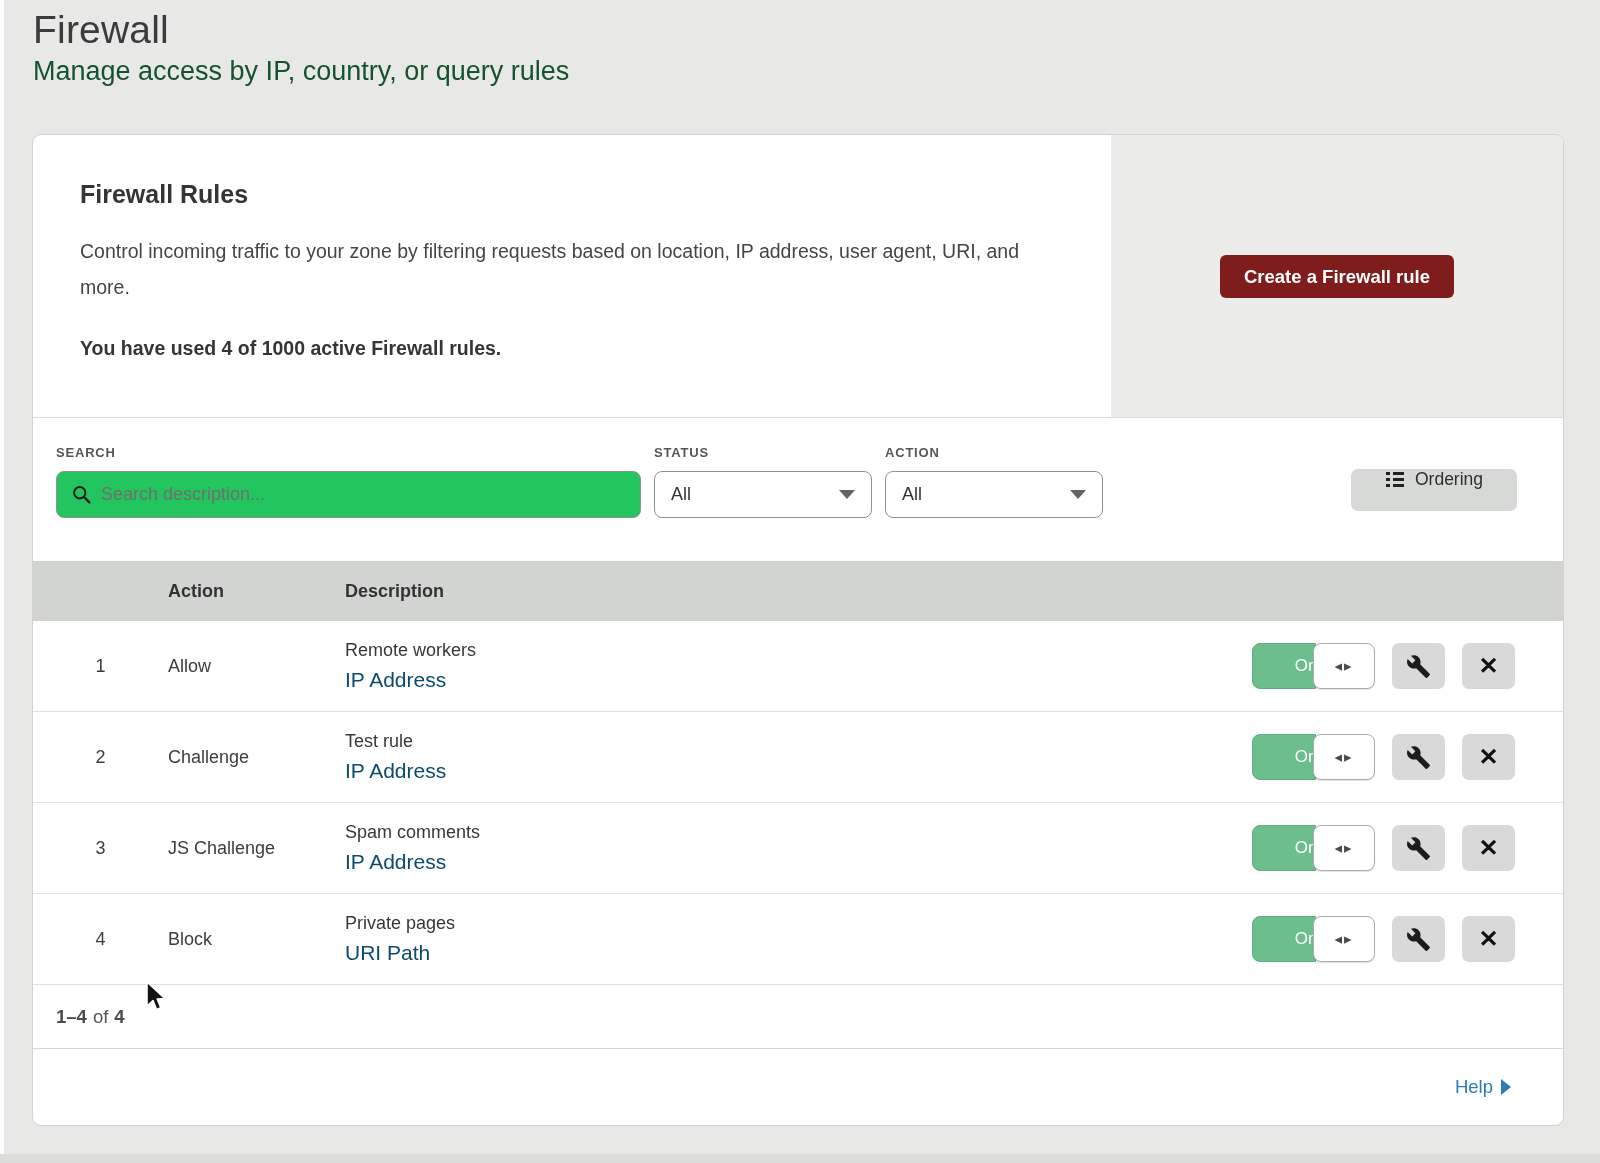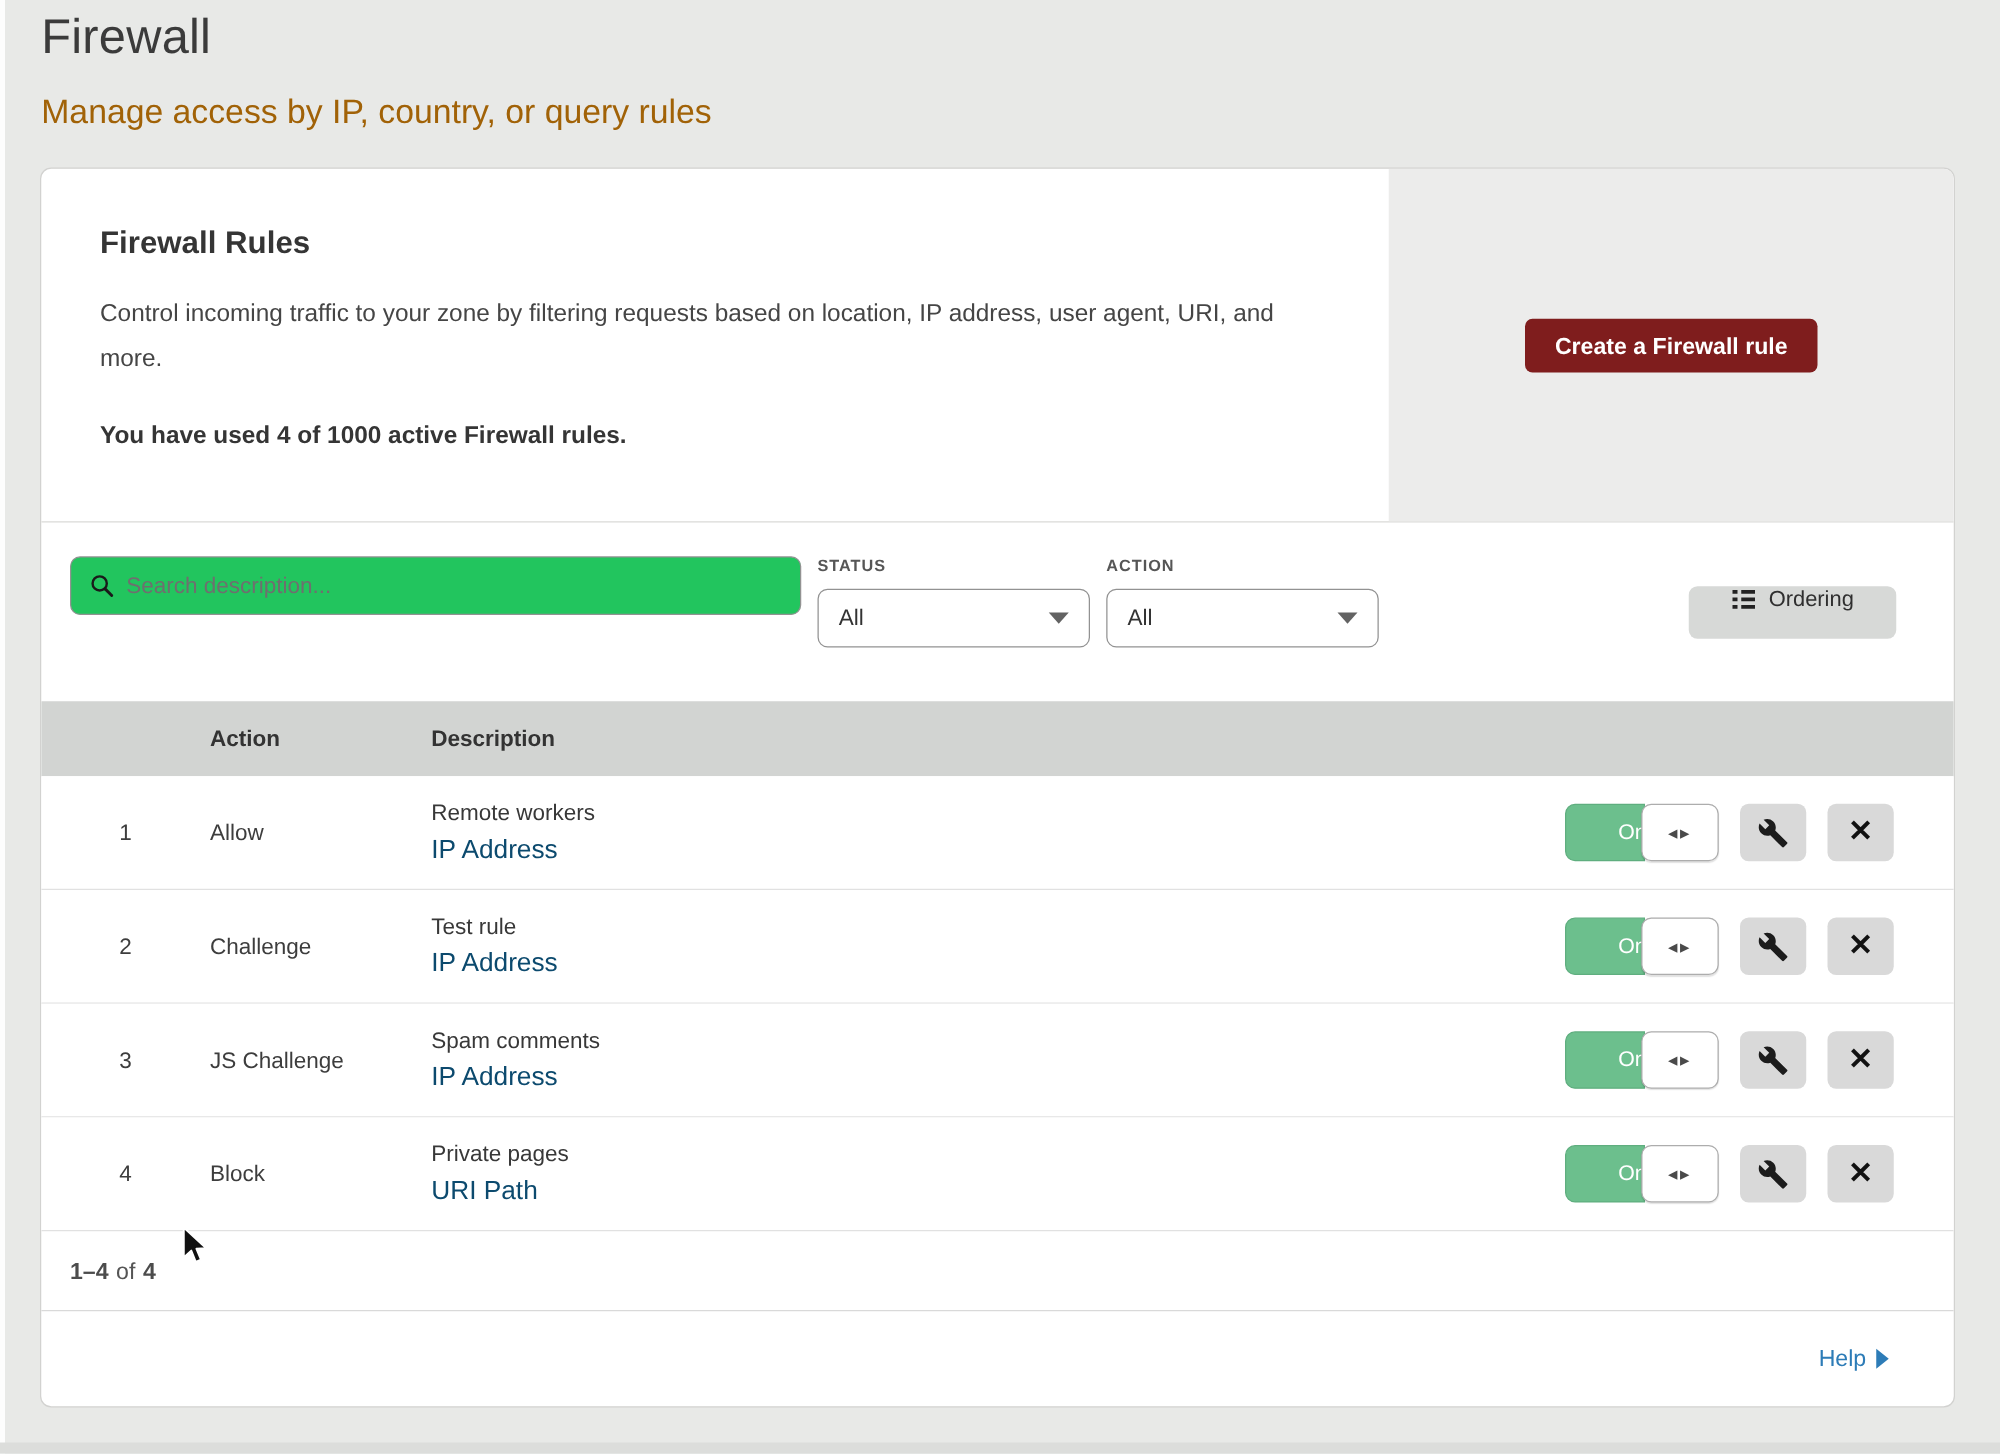--- a/index.html
+++ b/index.html
@@ -10,21 +10,21 @@
     position: relative;
     overflow: hidden;
     color: #3c3c3c;
   }
   .edge-strip { position: absolute; left: 0; top: 0; width: 4px; height: 100%; background: #fdfdfd; }
   .bottom-strip { position: absolute; left: 0; bottom: 0; width: 100%; height: 9px; background: #dcdddb; }
 
   
   .page-header { position: absolute; left: 33px; top: 8px; }
   .page-title { font-size: 39px; font-weight: 500; color: #3b3b3b; letter-spacing: 0.2px; }
-  .page-subtitle { margin-top: 22px; font-size: 27px; font-weight: 400; color: #a16207; }
+  .page-subtitle { margin-top: 4px; font-size: 27px; font-weight: 400; color: #14532d; }
 
   
   .card {
     position: absolute; left: 32px; top: 134px; width: 1532px; height: 992px;
     background: #ffffff; border: 1px solid #d2d2d0; border-radius: 9px;
     overflow: hidden; display: flex; flex-direction: column;
   }
 
   
   .card-top { height: 283px; display: flex; flex: none; border-bottom: 1px solid #dadad8; }
@@ -136,20 +136,21 @@
       <p class="intro-desc">Control incoming traffic to your zone by filtering requests based on location, IP address, user agent, URI, and more.</p>
       <p class="intro-usage">You have used 4 of 1000 active Firewall rules.</p>
     </div>
     <div class="cta-panel">
       <button class="create-btn">Create a Firewall rule</button>
     </div>
   </section>
 
   <section class="filter-bar">
     <div class="field search-field">
+      <span class="field-label">SEARCH</span>
       <div class="search-box">
         <span style="display:flex;">
           <svg width="21" height="21" viewBox="0 0 24 24">
               <circle cx="10" cy="10" r="6.5" fill="none" stroke="#1a1a1a" stroke-width="2.2"></circle>
               <line x1="15.2" y1="15.2" x2="21" y2="21" stroke="#1a1a1a" stroke-width="2.6" stroke-linecap="round"></line>
             </svg>
         </span>
         <input type="text" placeholder="Search description..." style="">
       </div>
     </div>

